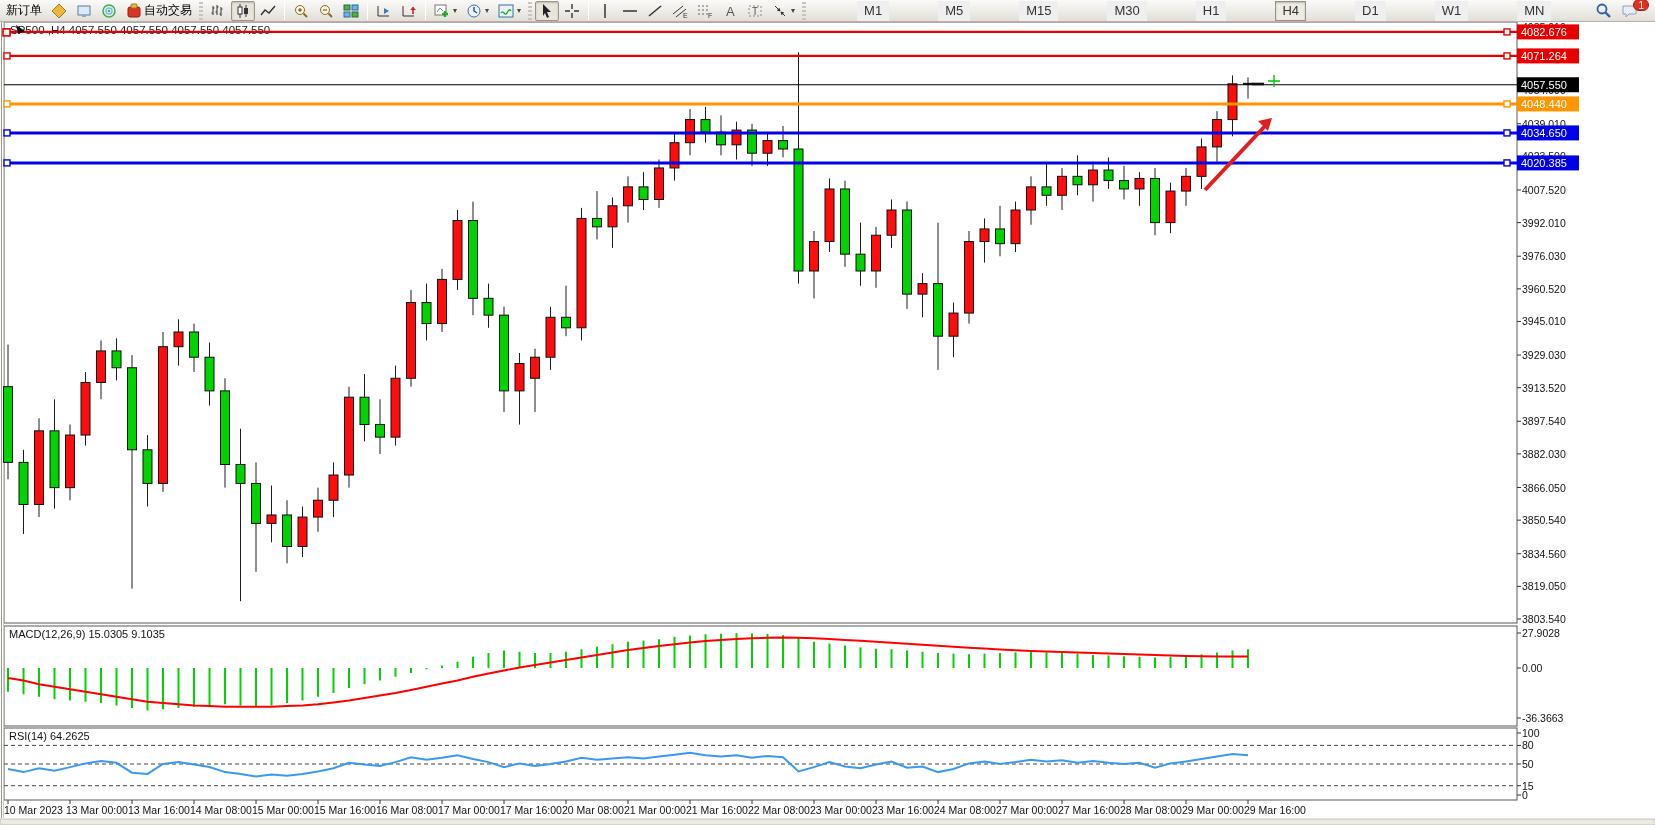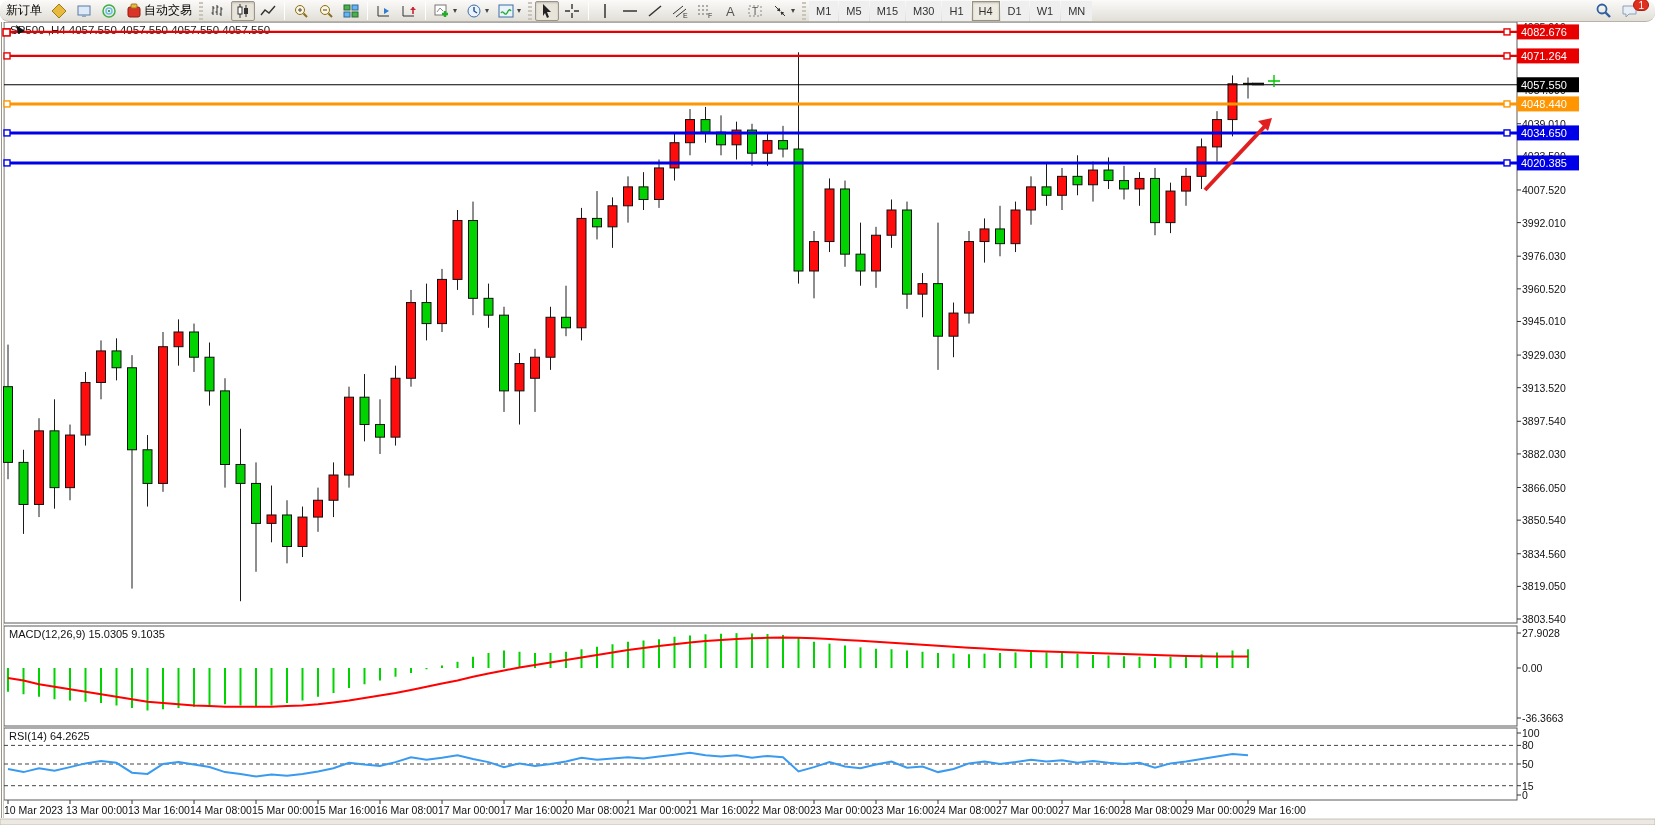--- a/index.html
+++ b/index.html
@@ -4,34 +4,34 @@
 <style>
   * { margin:0; padding:0; box-sizing:border-box; }
   html,body { width:1655px; height:825px; overflow:hidden;
     font-family:"Liberation Sans", sans-serif; background:#ffffff; }
 
   
   .toolbar {
     height:22px; width:1655px; display:flex; align-items:center;
     background:linear-gradient(#fbfaf8,#eceae5 60%,#e2ded7);
     border-bottom:1px solid #b8b3a9; padding:0 2px; gap:1px;
-    font-size:12px; color:#222; position:relative;border-radius:9px;
+    font-size:12px; color:#222; position:relative;
   }
   .tbtn {
     height:20px; min-width:20px; display:flex; align-items:center; justify-content:center;
     padding:0 3px; border:1px solid transparent; border-radius:2px; gap:2px;
     cursor:default; background:transparent;
   }
   .tbtn.pressed { background:#e8e4da; border:1px solid #9a948a;
     box-shadow:inset 0 1px 2px rgba(0,0,0,.18); }
   .tsep { width:1px; height:18px; background:#b5b0a6; border-right:1px solid #fff; margin:0 3px; }
   .grip { width:4px; height:18px; margin:0 2px;
     background:repeating-linear-gradient(0deg,#c9c4ba 0 2px,transparent 2px 4px); }
-  .tf-btn { height:20px; padding:0 6px; font-size:11px; color:#333;
-    display:flex; align-items:center; border:1px solid transparent; }
+  .tf-btn { height:20px; padding:0 6px; font-size:13px; color:#333;
+    display:flex; align-items:center; border:1px solid transparent;margin-left:48px; }
   .tf-btn.active { background:#eeebe3; border:1px solid #97917f;
     box-shadow:inset 0 1px 2px rgba(0,0,0,.22); }
   .drop { font-size:8px; color:#444; margin-left:1px; }
   .spacer { flex:1; }
   .chat-wrap { position:relative; margin-right:10px; }
   .chat-badge { position:absolute; top:-3px; right:-7px; background:#e03020; color:#fff;
     border-radius:8px; font-size:10px; padding:0 4px; height:12px; line-height:12px;
     border:1px solid #b01808; }
   .cn { font-size:12px; }
 

